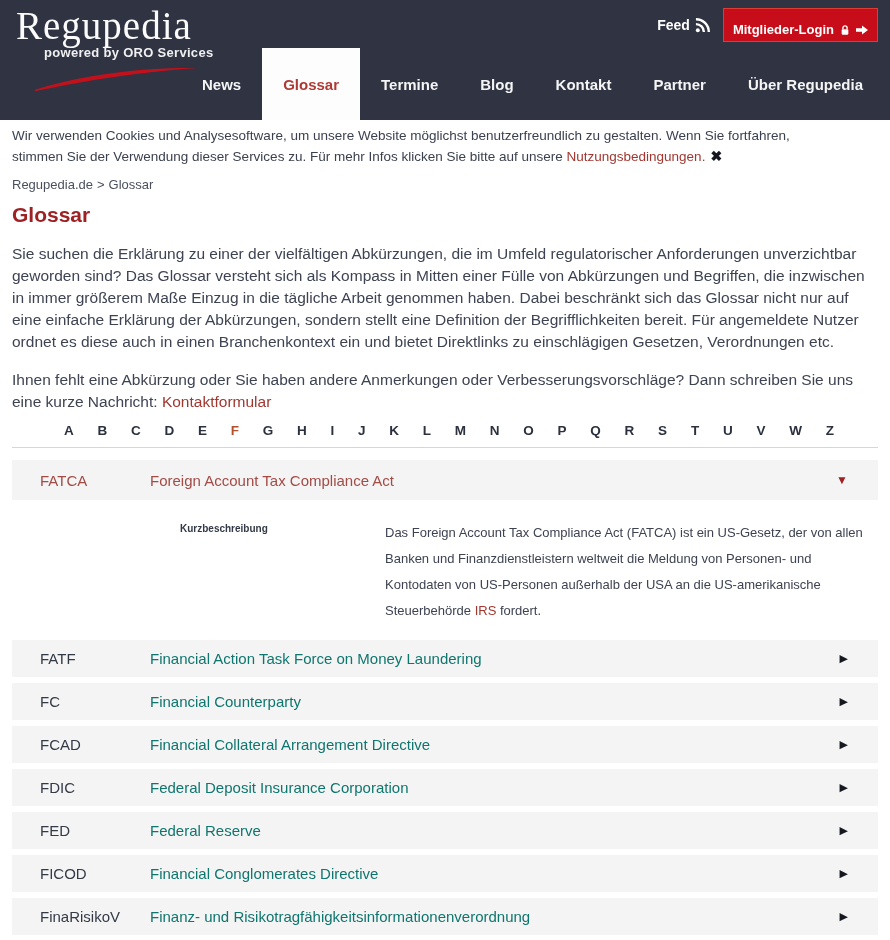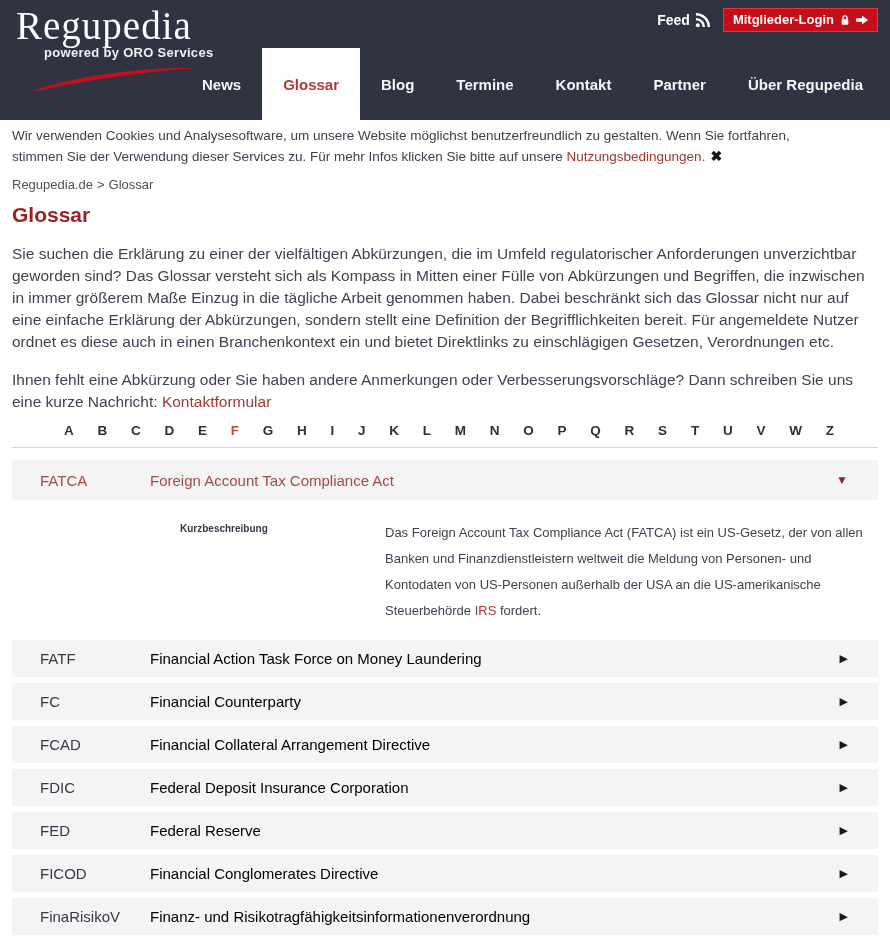--- a/index.html
+++ b/index.html
@@ -16,21 +16,21 @@
   
   .header { position:relative; height:120px; background:#2f3342; color:#fff; }
   .logo { position:absolute; left:16px; top:4px; cursor:pointer; }
   .logo-title { font-family:"Liberation Serif", serif; font-size:39px; color:#fbfbfb; letter-spacing:1px; line-height:44px; }
   .logo-tagline { font-size:13px; font-weight:bold; color:#f0f0f0; margin:-3px 0 0 28px; letter-spacing:0.3px; }
   .swoosh { display:block; margin:4px 0 0 14px; }
 
   .utility { position:absolute; top:8px; right:12px; display:flex; align-items:center; gap:13px; }
   .feed-link { display:flex; align-items:center; gap:5px; color:#fff; font-weight:bold; font-size:14px; }
   .login-btn { display:flex; align-items:center; gap:6px; background:#c60d19; border:1px solid #de3b34;
-               color:#fff; font-weight:bold; font-size:13px; padding:3px 9px 4px; }
+               color:#fff; font-weight:bold; font-size:13px; padding:13px 9px 4px; }
 
   .nav { position:absolute; right:6px; bottom:0; height:72px; display:flex; align-items:stretch; }
   .nav-item { display:flex; align-items:center; padding:0 21px; color:#f5f5f5; font-weight:bold; font-size:15px; }
   .nav-item.active { background:#fdfdfd; color:#ae3a33; }
 
   
   .cookie { padding:6px 12px 8px; font-size:13.5px; line-height:20px; color:#3c4150; max-width:824px; }
   .cookie-link { color:#a23730; }
   .cookie-close { color:#14171f; font-weight:bold; font-size:14px; margin-left:5px; cursor:pointer; }
 
@@ -49,21 +49,21 @@
   
   .alphabet { display:flex; justify-content:space-between; padding:2px 44px 9px 52px;
               border-bottom:1px solid #d6d6d6; margin-bottom:12px; }
   .letter { font-size:13.5px; font-weight:bold; color:#2c3140; }
   .letter.active { color:#b5502d; }
 
   
   .entry-row { background:#f4f4f4; height:37px; display:flex; align-items:center; margin-bottom:6px; cursor:pointer; }
   .entry-row.expanded { height:40px; }
   .entry-abbr { flex:0 0 138px; padding-left:28px; font-size:15px; color:#333a46; }
-  .entry-title { flex:1; font-size:15px; color:#000000; }
+  .entry-title { flex:1; font-size:15px; color:#0f766e; }
   .entry-arrow { margin-right:30px; font-size:11px; color:#15181f; line-height:1; }
   .expanded .entry-abbr, .expanded .entry-title { color:#a34b47; }
   .expanded .entry-arrow { color:#9e2124; font-size:12px; }
 
   .entry-detail { display:flex; padding:14px 14px 16px 168px; }
   .detail-label { flex:0 0 205px; font-size:10px; font-weight:bold; color:#333947; padding-top:3px; }
   .detail-text { flex:1; max-width:482px; font-size:13px; line-height:26px; color:#3e4353; }
 </style>
 </head>
 <body>
@@ -94,22 +94,22 @@
       </svg>
       <svg width="12" height="10" viewBox="0 0 13 10">
         <path d="M0 3.2 h6.5 V0 L13 5 L6.5 10 V6.8 H0 Z" fill="#fff"></path>
       </svg>
     </a>
   </div>
 
   <div class="nav">
     <a class="nav-item">News</a>
     <a class="nav-item active">Glossar</a>
+    <a class="nav-item">Termine</a>
     <a class="nav-item">Blog</a>
-    <a class="nav-item">Termine</a>
     <a class="nav-item">Kontakt</a>
     <a class="nav-item">Partner</a>
     <a class="nav-item">Über Regupedia</a>
   </div>
 </div>
 
 <div class="cookie">
   <span>Wir verwenden Cookies und Analysesoftware, um unsere Website möglichst benutzerfreundlich zu gestalten. Wenn Sie fortfahren, stimmen Sie der Verwendung dieser Services zu. Für mehr Infos klicken Sie bitte auf unsere </span><a class="cookie-link">Nutzungsbedingungen.</a><span class="cookie-close">✖</span>
 </div>
 

